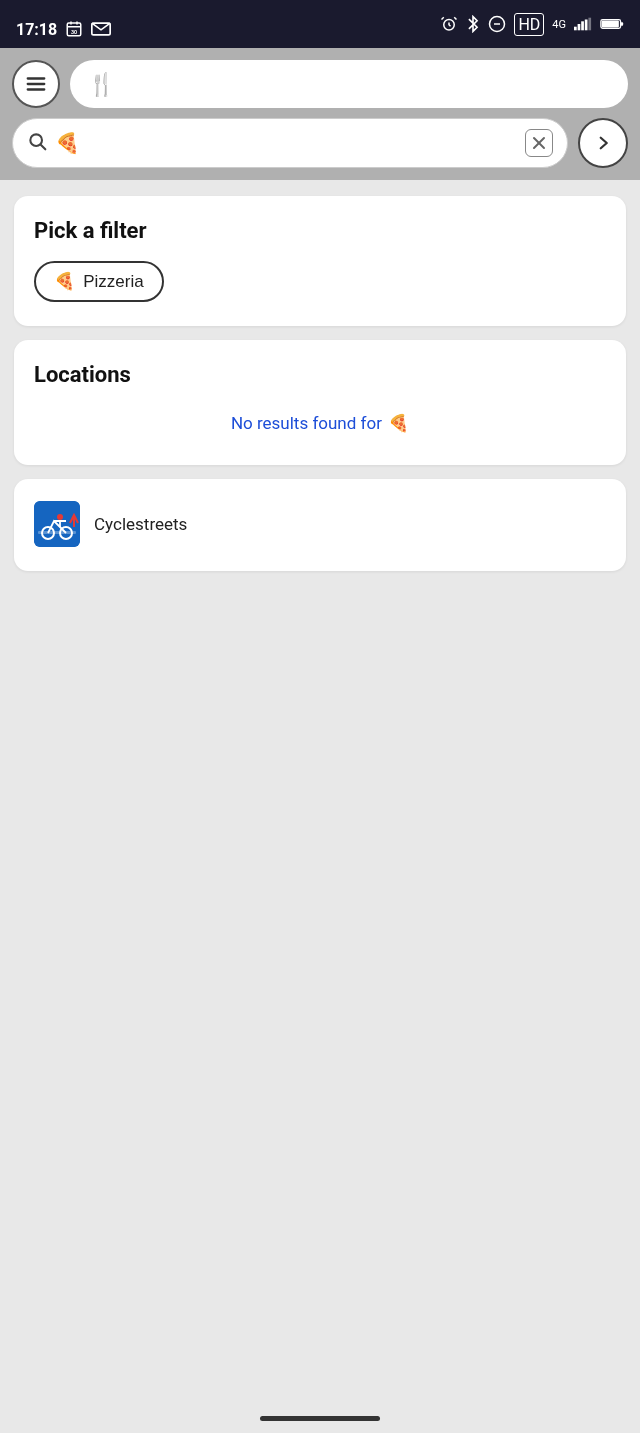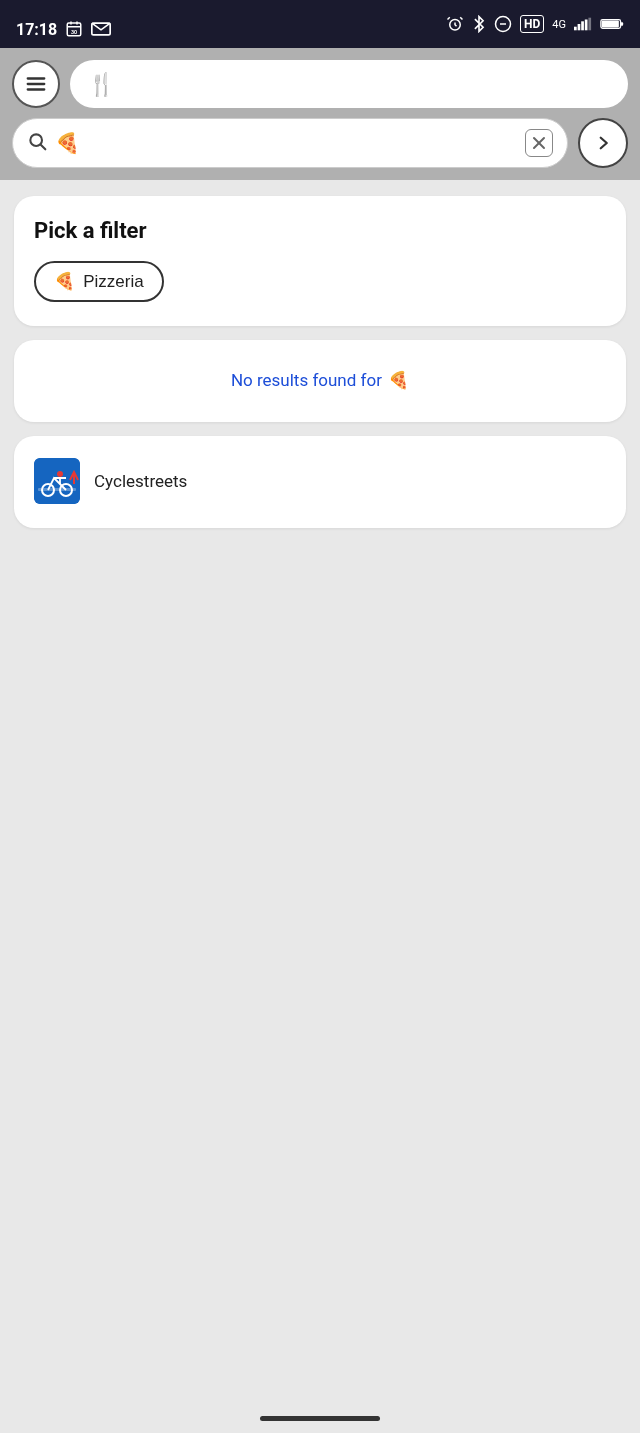--- a/index.html
+++ b/index.html
@@ -154,21 +154,21 @@
     .main-content {
       background: #e8e8e8;
       padding: 16px 14px;
       display: flex;
       flex-direction: column;
       gap: 14px;
     }
 
     .card {
       background: white;
-      border-radius: 20px;
+      border-radius: 14px;
       padding: 22px 20px 24px 20px;
       box-shadow: 0 1px 3px rgba(0,0,0,0.08);
     }
 
     .card-title {
       font-size: 22px;
       font-weight: 700;
       color: #111;
       margin-bottom: 18px;
     }
@@ -277,21 +277,21 @@
 
     <svg width="14" height="18" viewBox="0 0 14 22" fill="none" stroke="white" stroke-width="2">
       <polyline points="2,5 12,15 7,20 7,2 12,7 2,17"></polyline>
     </svg>
 
     <svg width="18" height="18" viewBox="0 0 24 24" fill="none" stroke="white" stroke-width="2">
       <circle cx="12" cy="12" r="10"></circle>
       <line x1="8" y1="12" x2="16" y2="12"></line>
     </svg>
 
-    <span style="font-size:12px;font-weight:700;border:1.5px solid white;padding:1px 3px;border-radius:3px;">HD</span>
+    <span style="font-size:16px;font-weight:400;border:1.5px solid white;padding:1px 3px;border-radius:3px;">HD</span>
 
     <span style="font-size:11px;font-weight:400;">4G</span>
 
     <svg width="18" height="14" viewBox="0 0 20 14">
       <rect x="0" y="10" width="3" height="4" fill="white"></rect>
       <rect x="4" y="7" width="3" height="7" fill="white"></rect>
       <rect x="8" y="4" width="3" height="10" fill="white"></rect>
       <rect x="12" y="2" width="3" height="12" fill="white"></rect>
       <rect x="16" y="0" width="3" height="14" fill="white" opacity="0.4"></rect>
     </svg>
@@ -345,20 +345,21 @@
 
   <div class="card">
     <div class="card-title">Pick a filter</div>
     <button class="filter-chip">
       <span>🍕</span>
       <span>Pizzeria</span>
     </button>
   </div>
 
   <div class="card">
+    <div class="card-title">Locations</div>
     <div class="no-results-text">
       <span>No results found for</span>
       <span>🍕</span>
     </div>
   </div>
 
   <div class="card">
     <div class="map-item">
       <div class="cyclestreets-icon">
 

